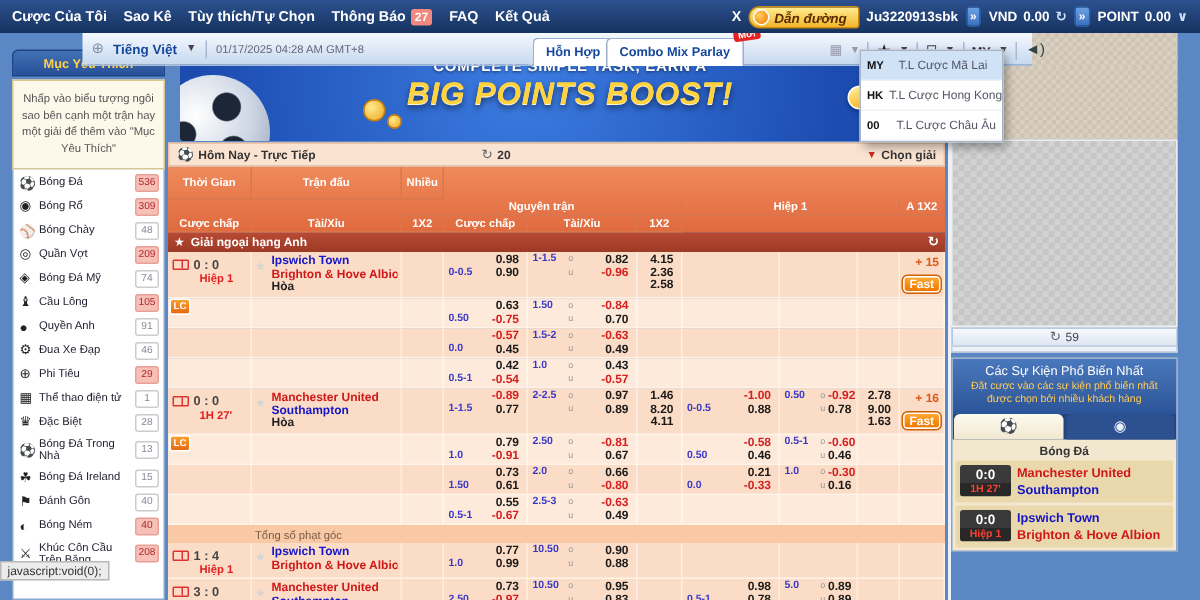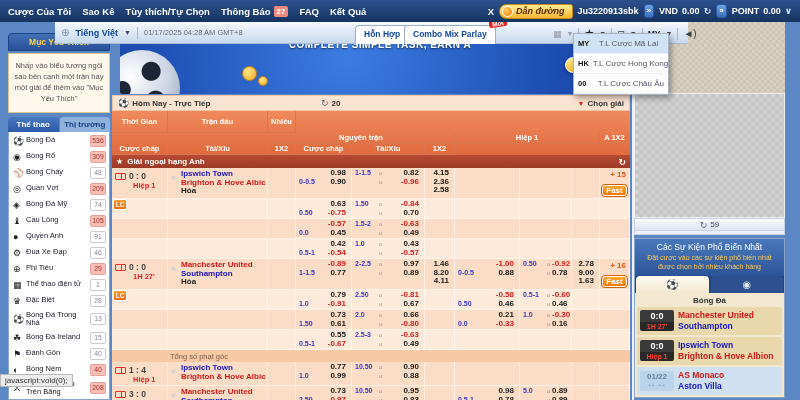--- a/index.html
+++ b/index.html
@@ -4,21 +4,21 @@
 <style>
 *{margin:0;padding:0;box-sizing:border-box;font-family:"Liberation Sans","DejaVu Sans",sans-serif}
 html,body{width:800px;height:400px;overflow:hidden}
 body{position:relative;background:#5b87c4}
 
 .topnav{position:absolute;left:0;top:0;width:800px;height:22px;background:linear-gradient(#2d5190,#16335f);display:flex;align-items:center;padding:0 8px;gap:11px;z-index:20}
 .tlink{color:#fff;font-size:9.5px;font-weight:bold;white-space:nowrap;display:flex;align-items:center;gap:3px}
 .tbadge{background:#f08a80;color:#fff;font-size:8px;font-weight:bold;border-radius:2px;padding:0 3px;line-height:11px}
 .tright{margin-left:auto;display:flex;align-items:center;gap:5px}
 .marq{color:#fff;font-size:9.5px;font-weight:bold}
-.navbtn{display:flex;align-items:center;gap:3px;background:linear-gradient(#ffec92,#f4b62c);border-radius:9px 3px 3px 9px;padding:1px 7px 1px 2px;color:#5c2c00;font-weight:bold;font-style:italic;font-size:9px;border:1px solid #c88a10}
+.navbtn{display:flex;align-items:flex-end;gap:3px;background:linear-gradient(#ffec92,#f4b62c);border-radius:9px 3px 3px 9px;padding:1px 7px 1px 2px;color:#5c2c00;font-weight:bold;font-style:italic;font-size:9px;border:1px solid #c88a10}
 .navbtn .orb{width:11px;height:11px;border-radius:50%;background:radial-gradient(circle at 35% 35%,#ffd060,#f07800);border:1px solid #fff}
 .uname{color:#fff;font-size:9px;font-weight:bold}
 .abadge{background:linear-gradient(#6ca2e2,#3a6fc0);border:1px solid #2a5aa0;border-radius:3px;color:#fff;font-size:8px;font-weight:bold;padding:0 2px;line-height:12px}
 .wval{color:#fff;font-size:9px;font-weight:bold;display:flex;gap:4px;align-items:center}
 .ticon{color:#cfe0f8;font-size:9px}
 
 .subnav{position:absolute;left:55px;top:22px;width:633px;height:22px;background:linear-gradient(#f5f9fe,#c7d8ef);border-bottom:1px solid #a8bcd8;display:flex;align-items:center;padding:0 6px;gap:6px;z-index:15}
 .globe{color:#7f93ab;font-size:10px}
 .lang{color:#15489c;font-size:9px;font-weight:bold}
 .caret{color:#445;font-size:7px}
@@ -198,24 +198,20 @@
     </div>
     <div class="om-item">
       <span class="om-code">00</span>
       <span class="om-label">T.L Cược Châu Âu</span>
     </div>
   </div>
 
 <div class="sidebar">
   <div class="favhdr">Mục Yêu Thích</div>
   <div class="favnote">Nhấp vào biểu tượng ngôi sao bên cạnh một trận hay một giải để thêm vào "Mục Yêu Thích"</div>
-  <div class="stabs">
-    <div class="stab on">Thể thao</div>
-    <div class="stab off">Thị trường</div>
-  </div>
   <div class="slist" id="sport-list">
       <div class="sitem">
         <span class="sicon">⚽</span>
         <span class="slabel">Bóng Đá</span>
         <span class="scount hot">536</span>
       </div>
       <div class="sitem">
         <span class="sicon">◉</span>
         <span class="slabel">Bóng Rổ</span>
         <span class="scount hot">309</span>
@@ -295,20 +291,21 @@
 </div>
 <div class="statusbar">javascript:void(0);</div>
 
 <div class="main">
   <div class="banner">
     <div class="ball"></div>
     <div class="coin" style="left:122px;top:34px;width:15px;height:15px"></div>
     <div class="coin" style="left:138px;top:44px;width:10px;height:10px"></div>
     <div class="btxt">
       <div class="bl1">COMPLETE SIMPLE TASK, EARN A</div>
+      <div class="bl2">BIG POINTS BOOST!</div>
     </div>
     <div class="gonow">GO NOW!</div>
   </div>
   <div class="toolbar">
     <span style="font-size:9px">⚽</span>
     <span class="tb-title">Hôm Nay - Trực Tiếp</span>
     <span class="tb-mid">
         <span class="rfi">↻</span>
         <b>20</b>
       </span>
@@ -932,25 +929,15 @@
         <div class="pcard live">
      <div class="pscore">
             <div class="ps-top">0:0</div>
             <div class="ps-bot">Hiệp 1</div>
           </div>
      <div class="pteams">
             <div class="ptm" style="color:#1515c8">Ipswich Town</div>
             <div class="ptm" style="color:#d01818">Brighton &amp; Hove Albion</div>
           </div>
    </div>
-        <div class="pcard next">
-     <div class="pscore">
-            <div class="ps-top">01/22</div>
-            <div class="ps-bot">**:**</div>
-          </div>
-     <div class="pteams">
-            <div class="ptm" style="color:#d01818">AS Monaco</div>
-            <div class="ptm" style="color:#1515c8">Aston Villa</div>
-          </div>
-   </div>
       </div>
   </div>
 </div>
 
 </body></html>

